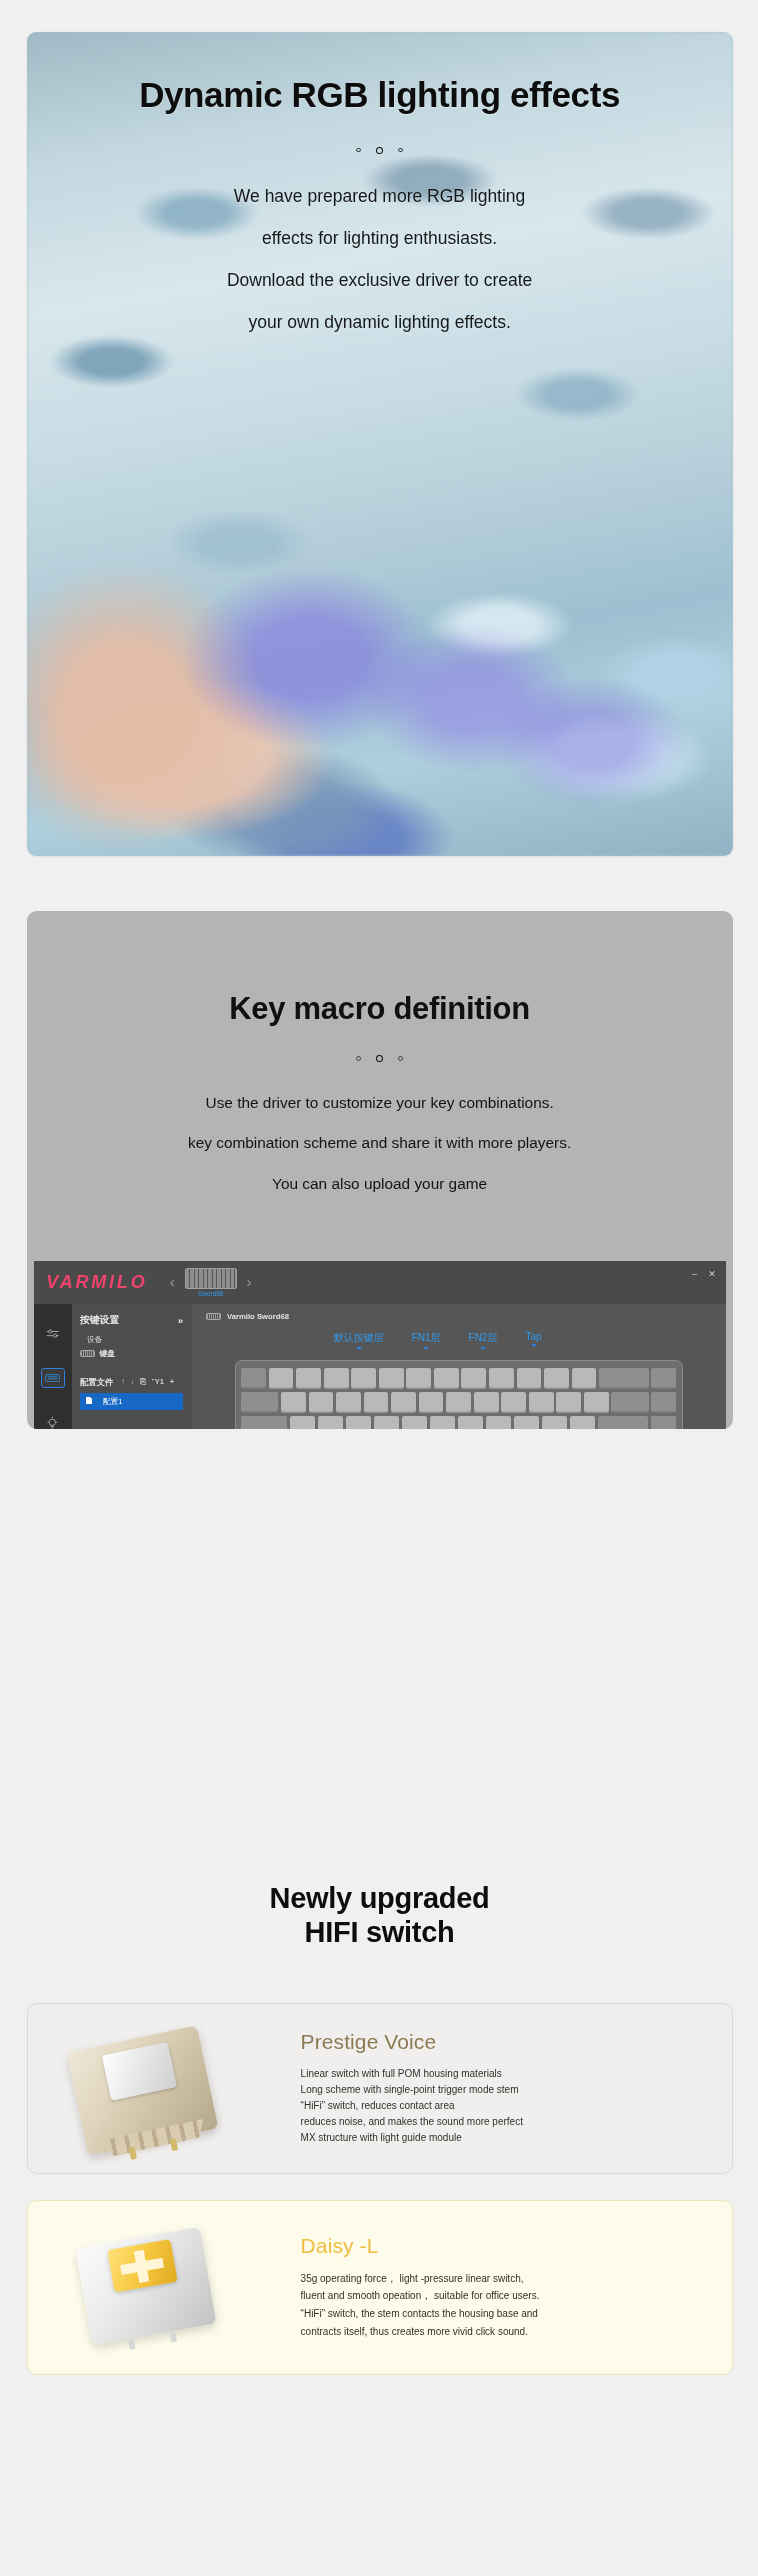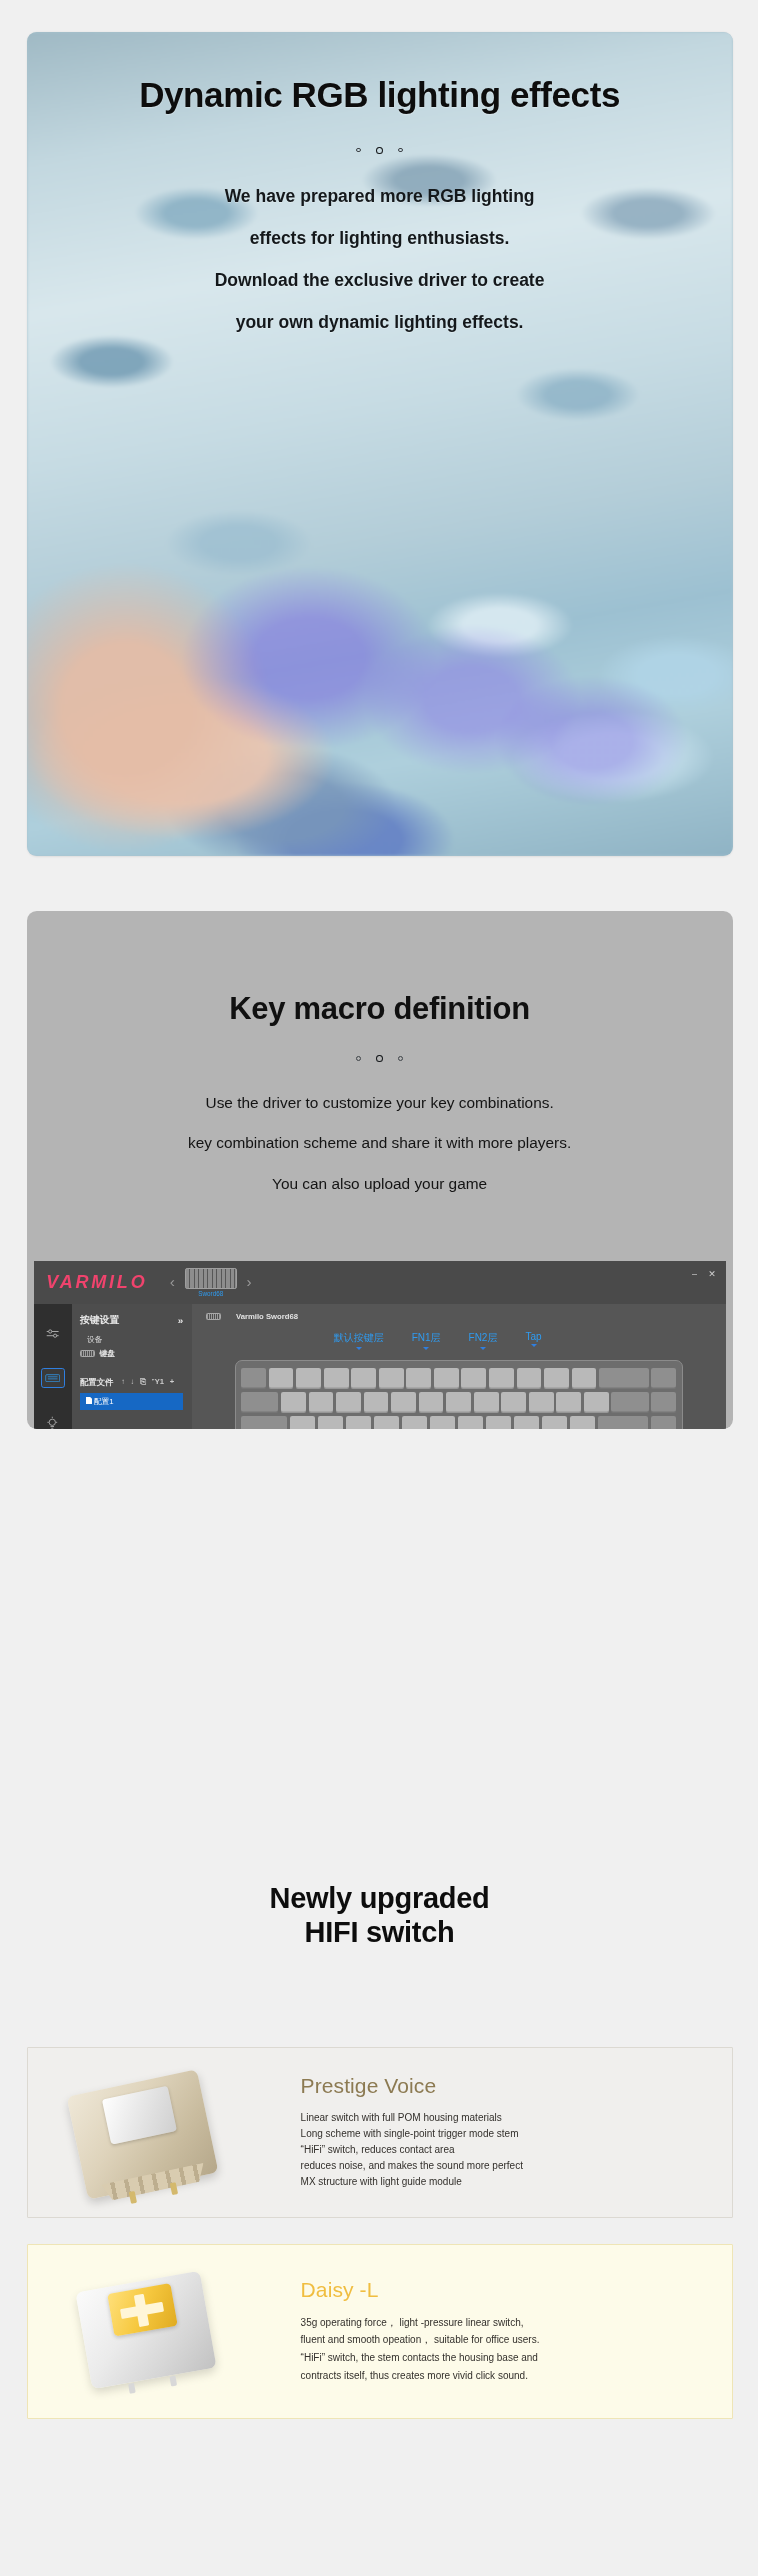--- a/index.html
+++ b/index.html
@@ -61,21 +61,21 @@
     letter-spacing: -0.4px; text-align: center;
     text-shadow: 0 0.7px 1.4px rgba(255,255,255,.35);
   }
   .dots { display: flex; gap: 15.4px; align-items: center; margin-top: 32px; }
   .dot { width: 4.9px; height: 4.9px; border-radius: 50%;
          border: 0.9px solid #3d4247; background: transparent; }
   .dot.active { width: 6.3px; height: 7px; border-width: 1.5px; border-color: #16191c; }
   .hero-lines { margin-top: 34px; text-align: center; }
   .hero-lines p {
     font-size: 17.5px; color: #14181b; line-height: 1.0;
-    margin-bottom: 24.5px; font-weight: 700;
+    margin-bottom: 24.5px; font-weight: 400;
     text-shadow: 0 0.7px 0.7px rgba(255,255,255,.3);
   }
 
   
   #macro-section {
     left: 26.6px; top: 911px; width: 706px; height: 518px;
     background: #b4b4b4;
   }
   .macro-head { padding-top: 80px; text-align: center; }
   .macro-title { font-size: 31px; font-weight: 700; color: #101010; letter-spacing: -0.3px; }
@@ -119,23 +119,23 @@
   .rail-btn.active { border: 1px solid #2f7fe0; border-radius: 2.8px; background: #3a3a3a; }
   .dw-side { width: 120px; background: #4d4d4d; padding: 9.8px 8.4px; }
   .side-head { display: flex; justify-content: space-between; align-items: center; color: #e8e8e8; font-size: 9.8px; font-weight: 700; }
   .side-sub { margin-top: 8.4px; color: #d6d6d6; font-size: 7.7px; padding-left: 7px; }
   .side-kb { display: flex; align-items: center; gap: 4.2px; margin-top: 3.5px; font-size: 7.7px; font-weight: 700; color: #e6e6e6; }
   .mini-kb { width: 15.4px; height: 7px; border: 0.7px solid #a8a8a8; border-radius: 1.4px;
              background: repeating-linear-gradient(90deg,#9a9a9a 0 1.4px,#4d4d4d 1.4px 2px); }
   .profile-row { display: flex; align-items: center; gap: 4.9px; margin-top: 18px; color: #e2e2e2; font-size: 8.4px; font-weight: 700; }
   .profile-icons { display: flex; gap: 5.6px; margin-left: 2.8px; color: #cdcdcd; font-size: 7.7px; }
   .profile-item { margin-top: 5.6px; background: #1668c4; color: #fff; font-size: 7.7px;
-                  padding: 3.5px 5.6px; display: flex; gap: 2px; }
+                  padding: 3.5px 5.6px; display: flex; gap: 11px; }
   .dw-main { flex: 1; background: #565656; position: relative; }
-  .dw-devicerow { display: flex; align-items: center; gap: 15px; padding: 8.4px 0 0 14px; color: #e3e3e3; font-size: 7.7px; font-weight: 700; }
+  .dw-devicerow { display: flex; align-items: center; gap: 6px; padding: 8.4px 0 0 14px; color: #e3e3e3; font-size: 7.7px; font-weight: 700; }
   .dw-tabs { display: flex; gap: 28px; justify-content: center; margin-top: 9.8px; padding-right: 42px; }
   .dw-tab { color: #2f9bf0; font-size: 10px; text-align: left; }
   .dw-tab .caret { display: block; margin: 2.1px auto 0; width: 0; height: 0;
                    border-left: 3.5px solid transparent; border-right: 3.5px solid transparent; border-top: 3.5px solid #2f7fe0; }
 
   .kb-canvas {
     margin: 9.8px auto 0; width: 448px; height: 147px;
     background: #6d6d6d; border: 1.4px solid #8b8b8b; border-radius: 7px;
     padding: 7px 5.6px; display: flex; flex-direction: column; gap: 2.8px;
   }
@@ -146,21 +146,21 @@
   .kb-key.w20 { flex: 2 1 42px; }
   .kb-key.dark { background: #8f8f8f; }
 
   
   #hifi-heading { position: absolute; left: 0; top: 1881px; width: 759px; text-align: center; }
   #hifi-heading h2 { font-size: 29px; font-weight: 700; color: #0d0d0d; line-height: 1.18; letter-spacing: -0.3px; }
 
   
   .sw-card {
     position: absolute; left: 26.6px; width: 706px;
-    border-radius: 1px; display: flex; align-items: center; overflow: hidden; margin-top: 44px;
+    border-radius: 10px; display: flex; align-items: center; overflow: hidden;
   }
   #card-prestige { top: 2003px; height: 171px; background: #f0efed; border: 0.7px solid #dcd9d2; }
   #card-daisy    { top: 2200px; height: 175px; background: #fdfbe9; border: 0.7px solid #efe5b6; }
 
   .sw-photo { width: 273px; height: 100%; position: relative; flex: 0 0 273px; }
   .sw-text { flex: 1; padding-right: 39px; }
   .sw-name { font-size: 21px; font-weight: 400; margin-bottom: 11.2px; letter-spacing: 0.1px; }
   #card-prestige .sw-name { color: #8c7a52; }
   #card-daisy .sw-name { color: #f0bd40; }
   .sw-desc p { font-size: 10px; color: #33302c; line-height: 1.62; }

